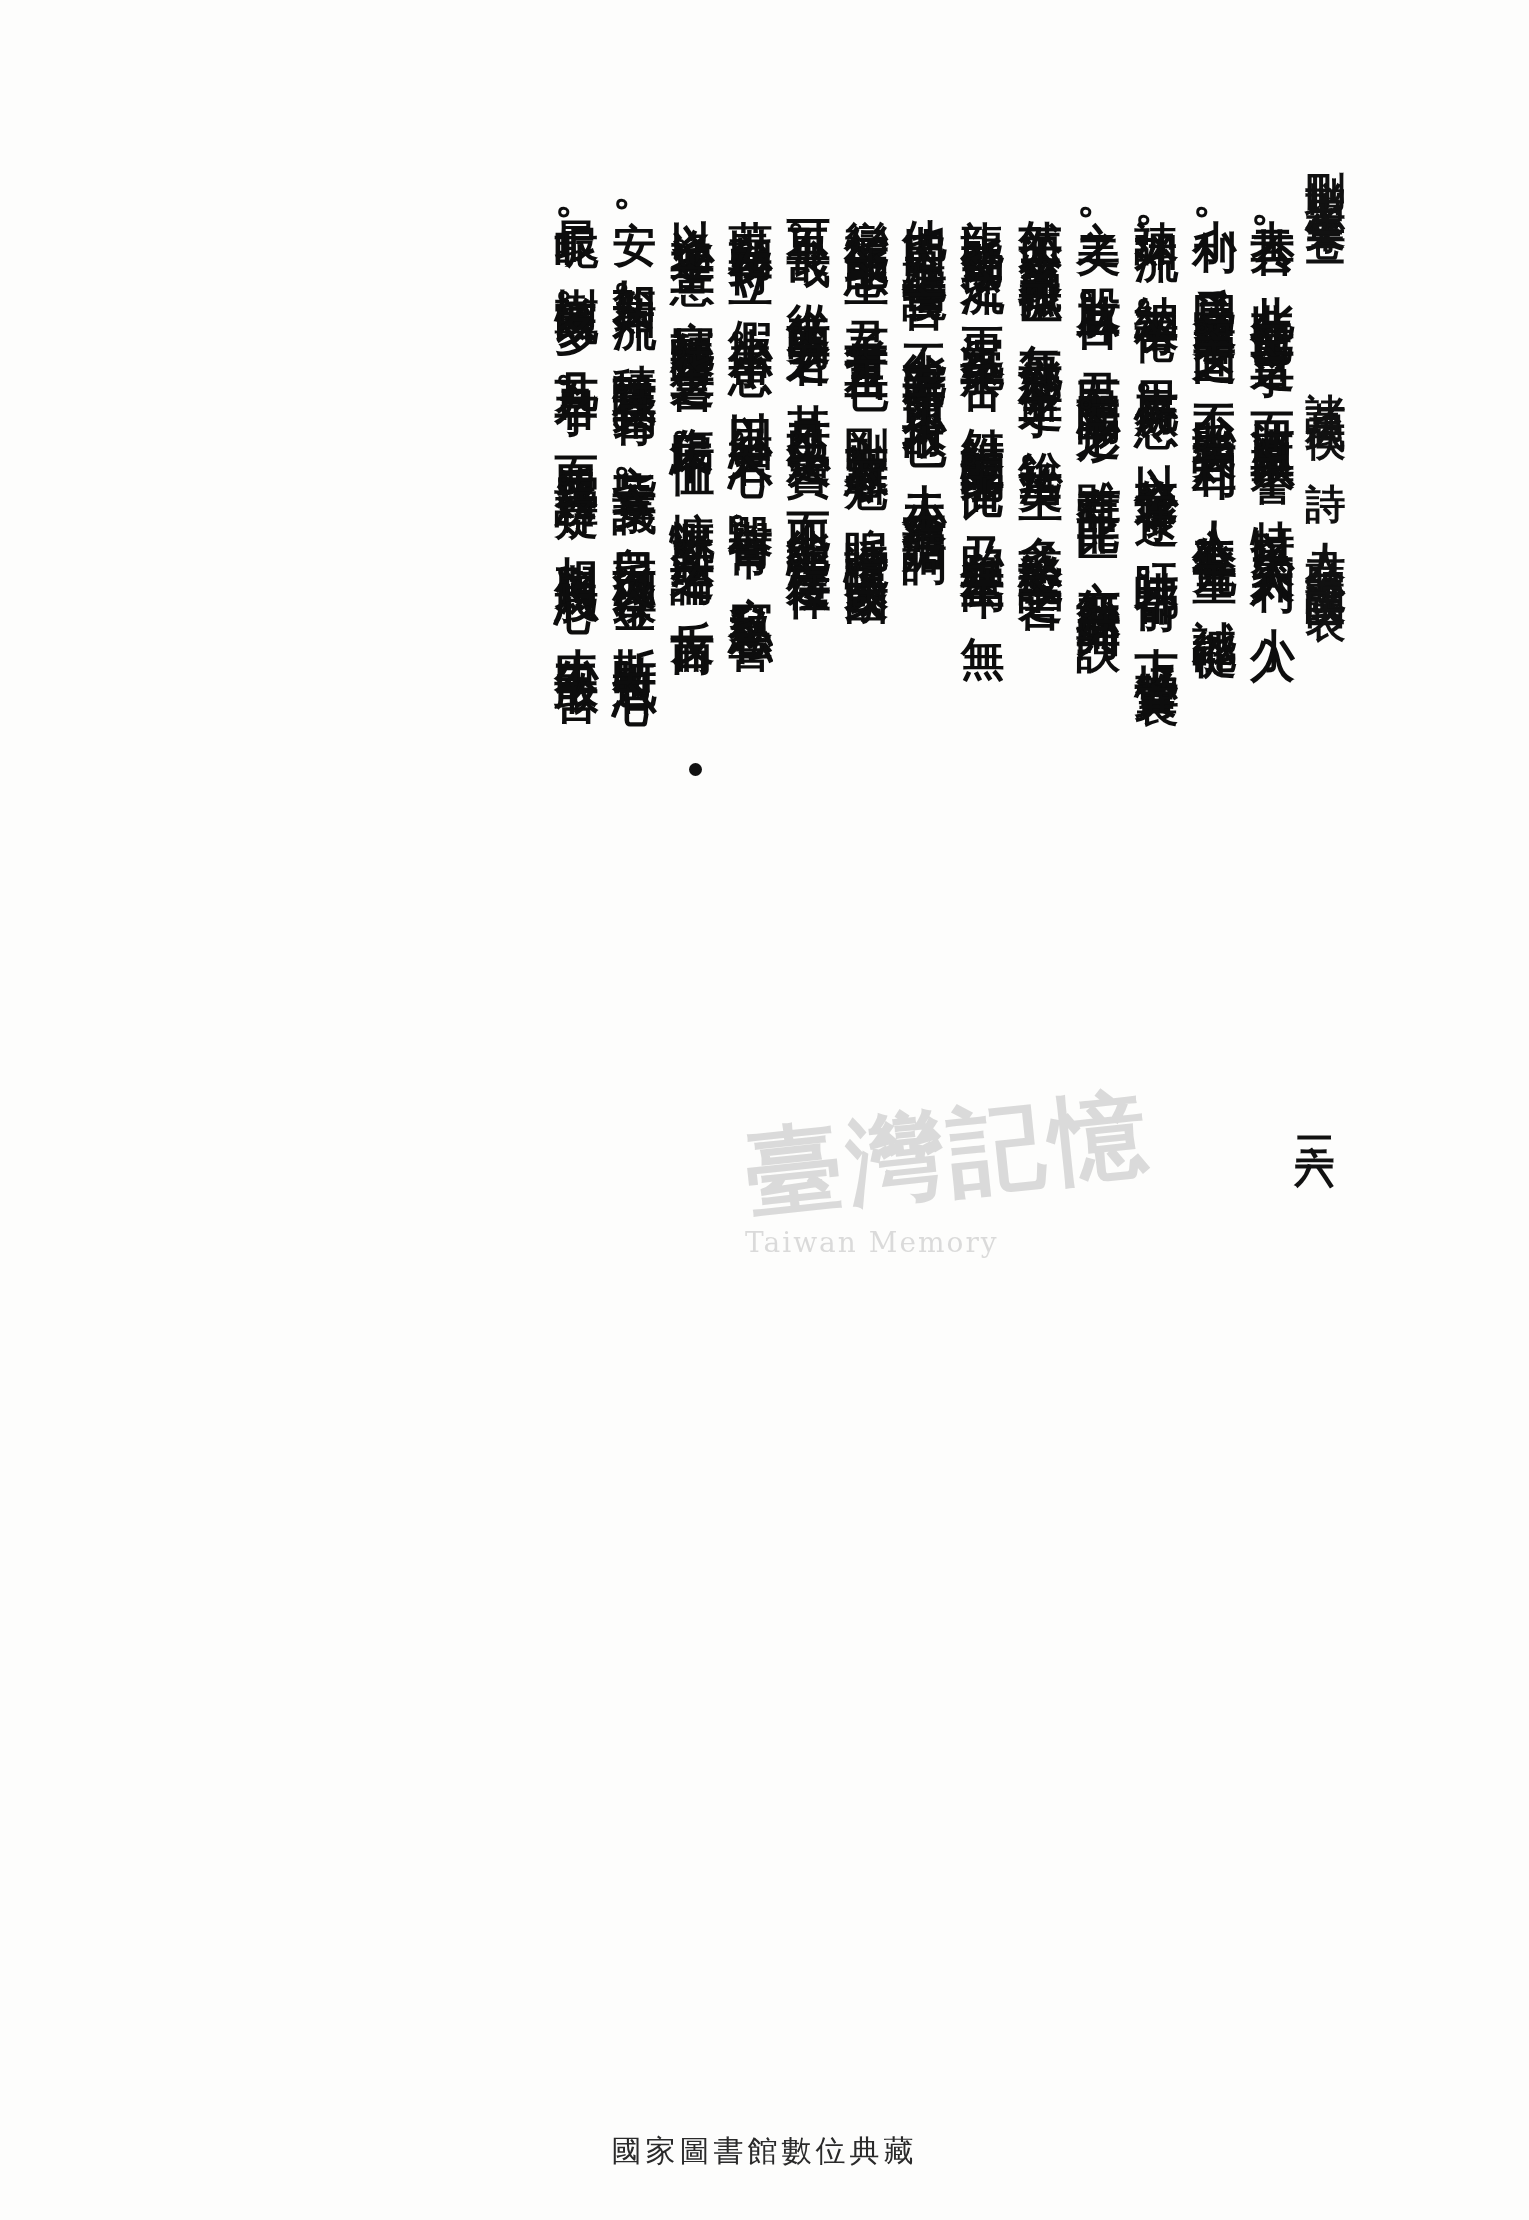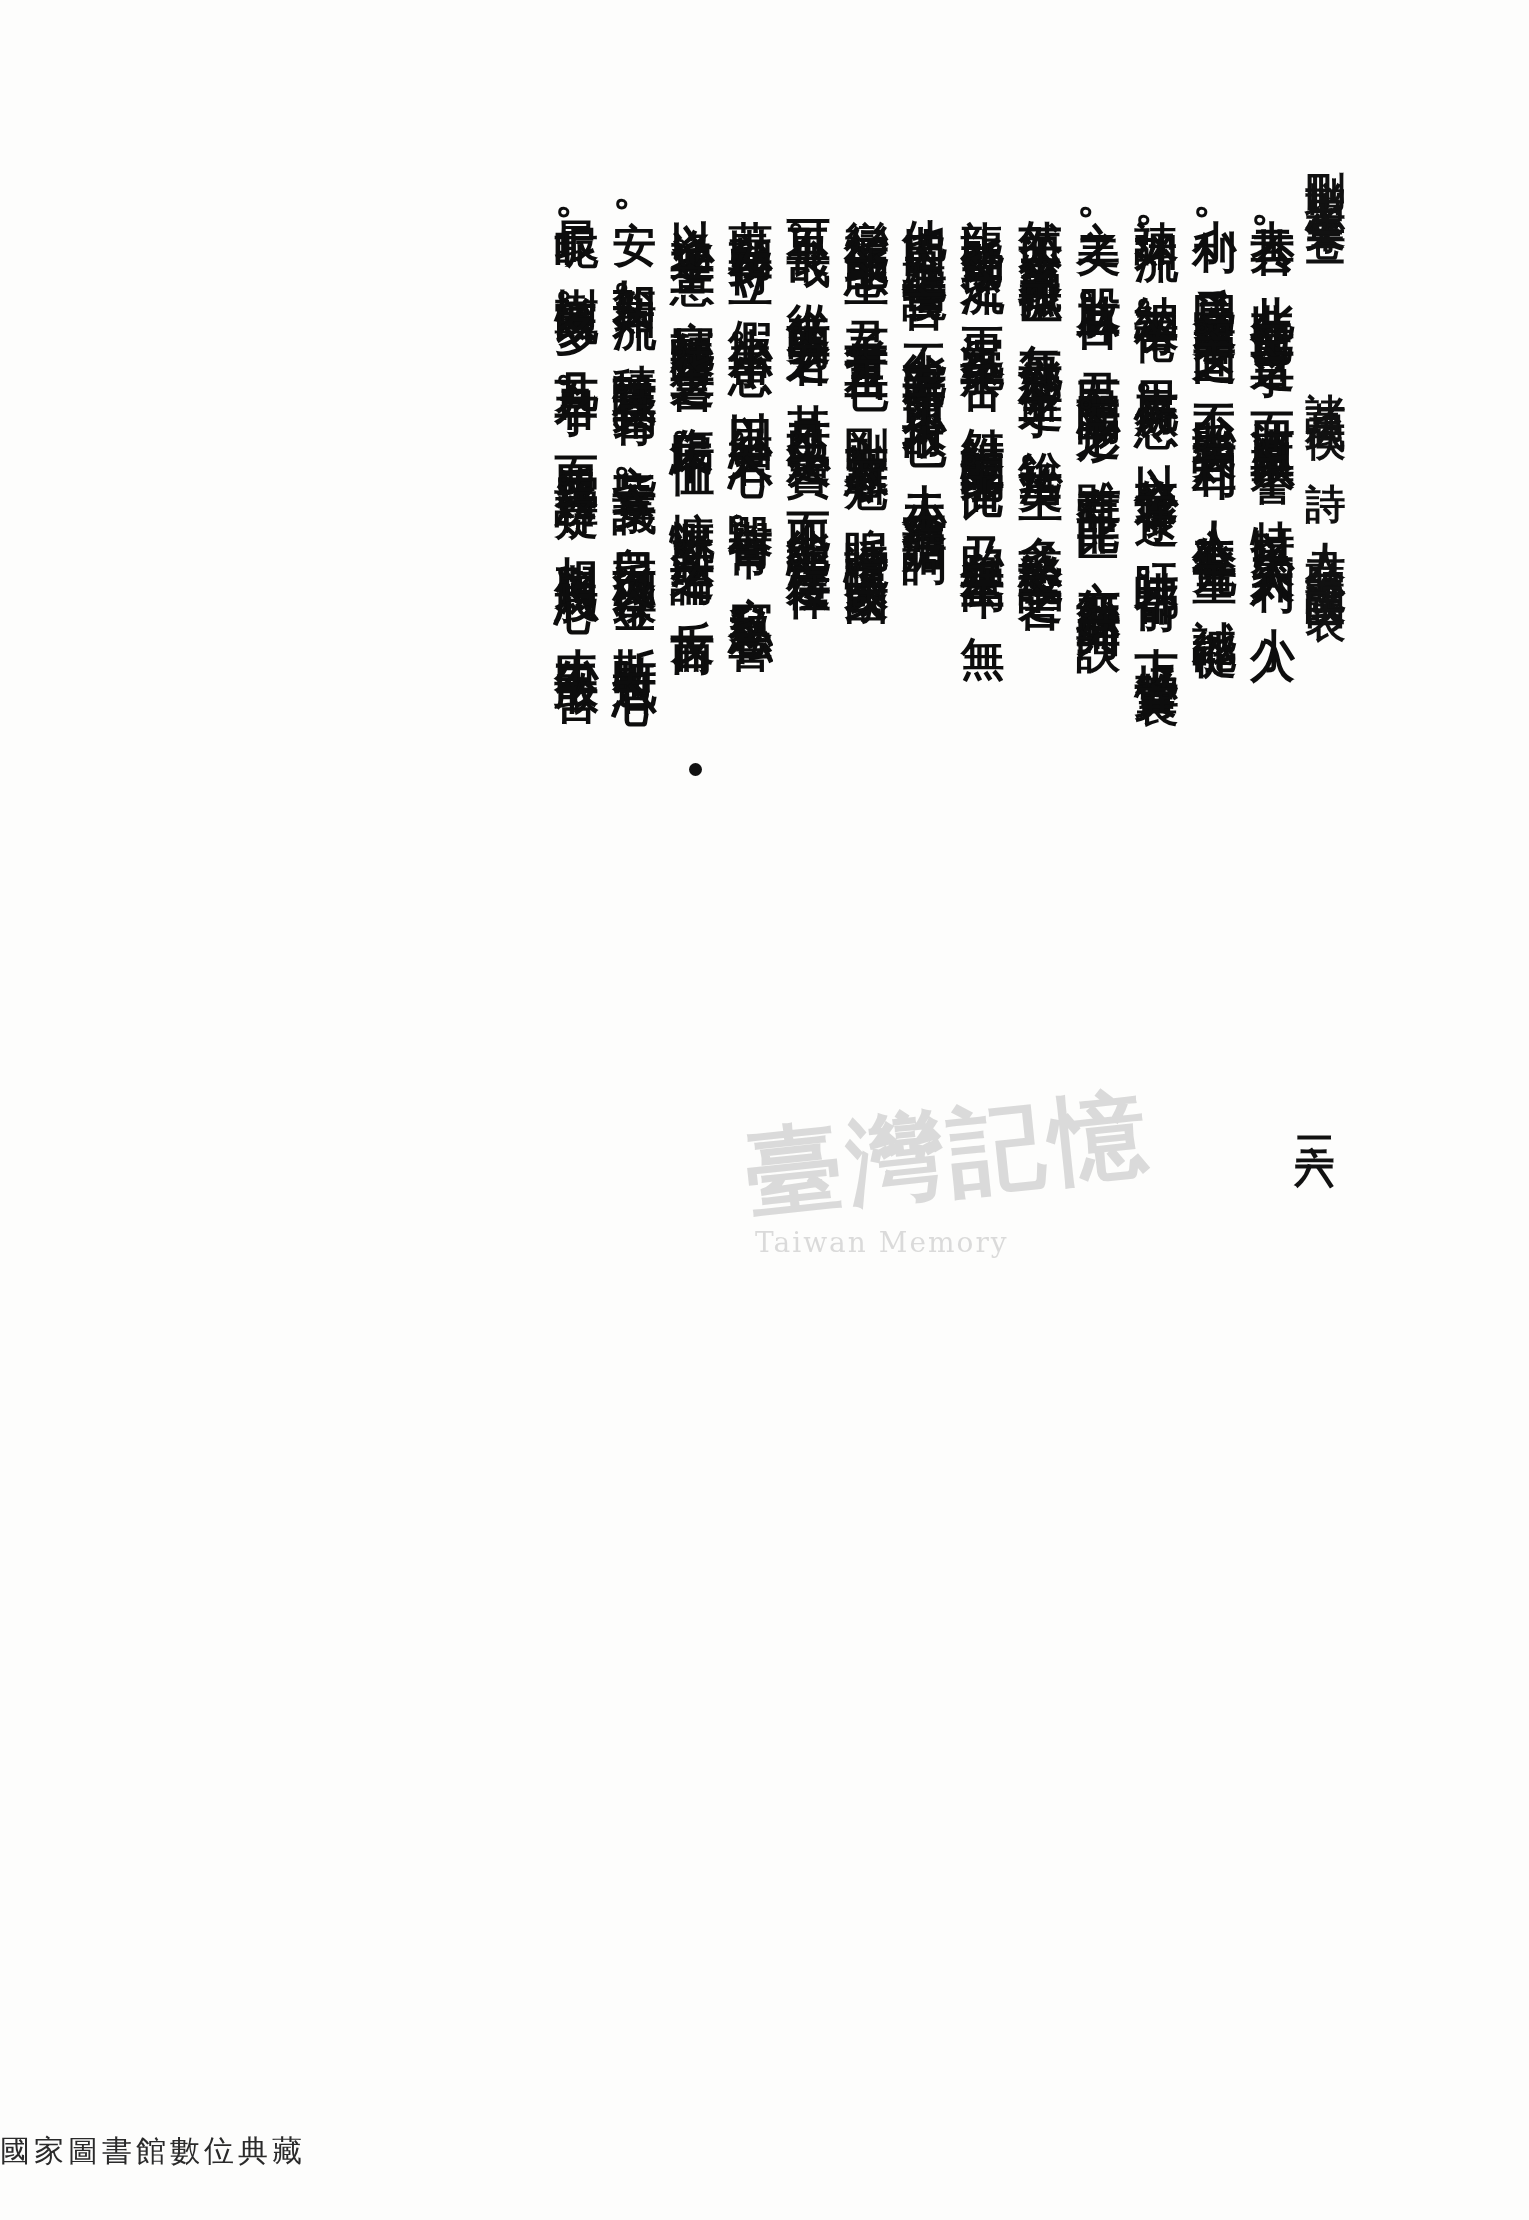--- a/index.html
+++ b/index.html
@@ -82,21 +82,21 @@
     letter-spacing: 8px;
     color: #111;
   }
 
   
   #footer {
     position: absolute;
     left: 0;
     right: 0;
     bottom: 48px;
-    text-align: left;
+    text-align: center;
     font-size: 30px;
     letter-spacing: 4px;
     color: #2a2a2a;
     font-family: "DejaVu Serif", serif;
   }
 
   
   #watermark {
     position: absolute;
     left: 745px;
@@ -110,21 +110,21 @@
     font-size: 96px;
     font-weight: 700;
     color: #8d8d8d;
     letter-spacing: 6px;
     transform: rotate(-6deg);
     font-family: "DejaVu Serif", serif;
     white-space: nowrap;
   }
   #watermark .wm-en {
     margin-top: 6px;
-    margin-left: 10px;
+    margin-left: 0;
     font-size: 28px;
     color: #8d8d8d;
     letter-spacing: 2px;
     font-family: "DejaVu Serif", serif;
     white-space: nowrap;
   }
 
   
   #ink-dot {
     position: absolute;

